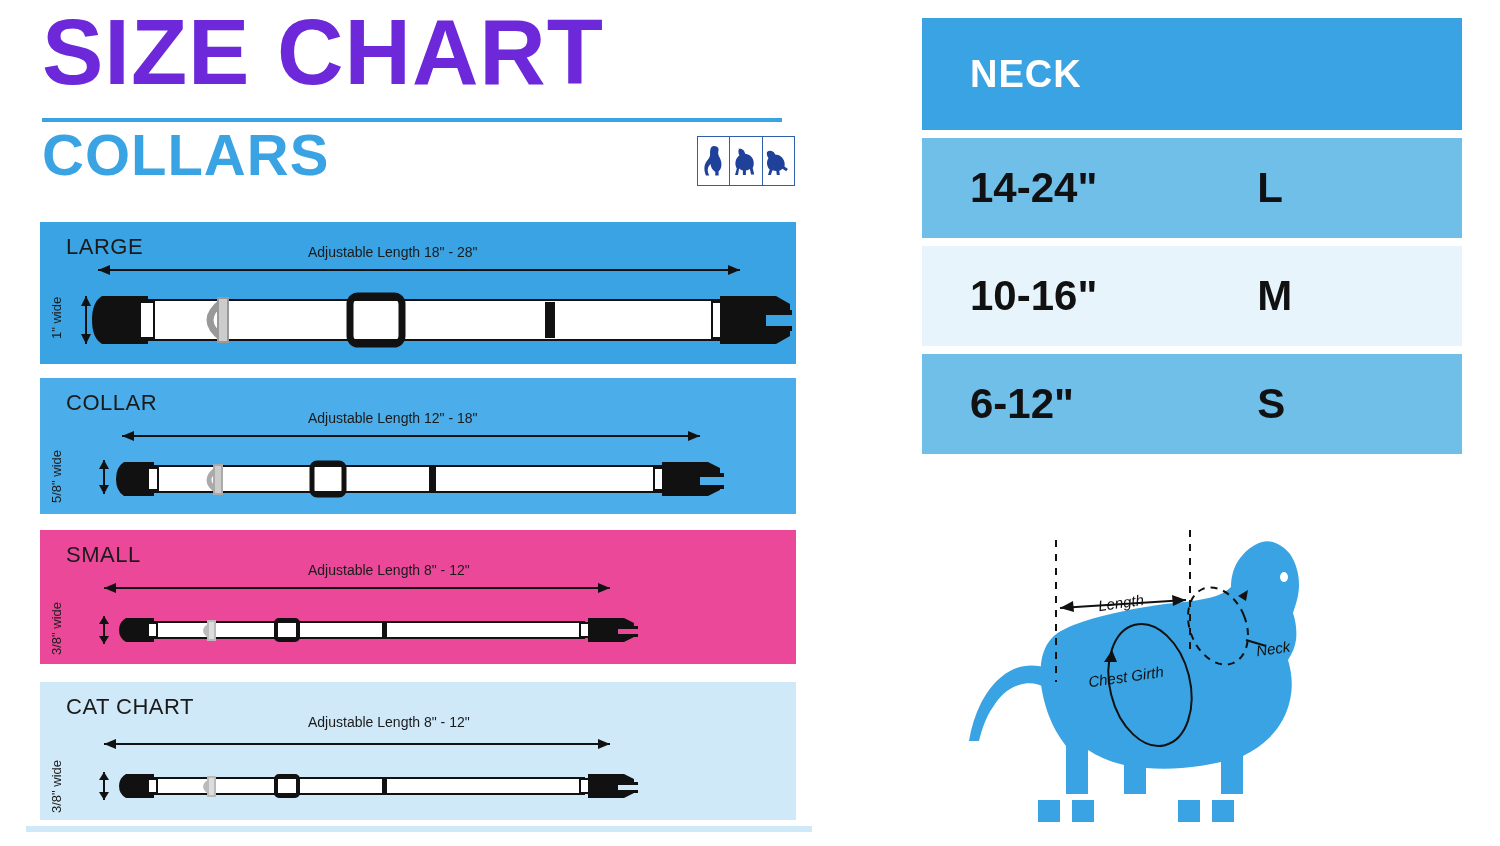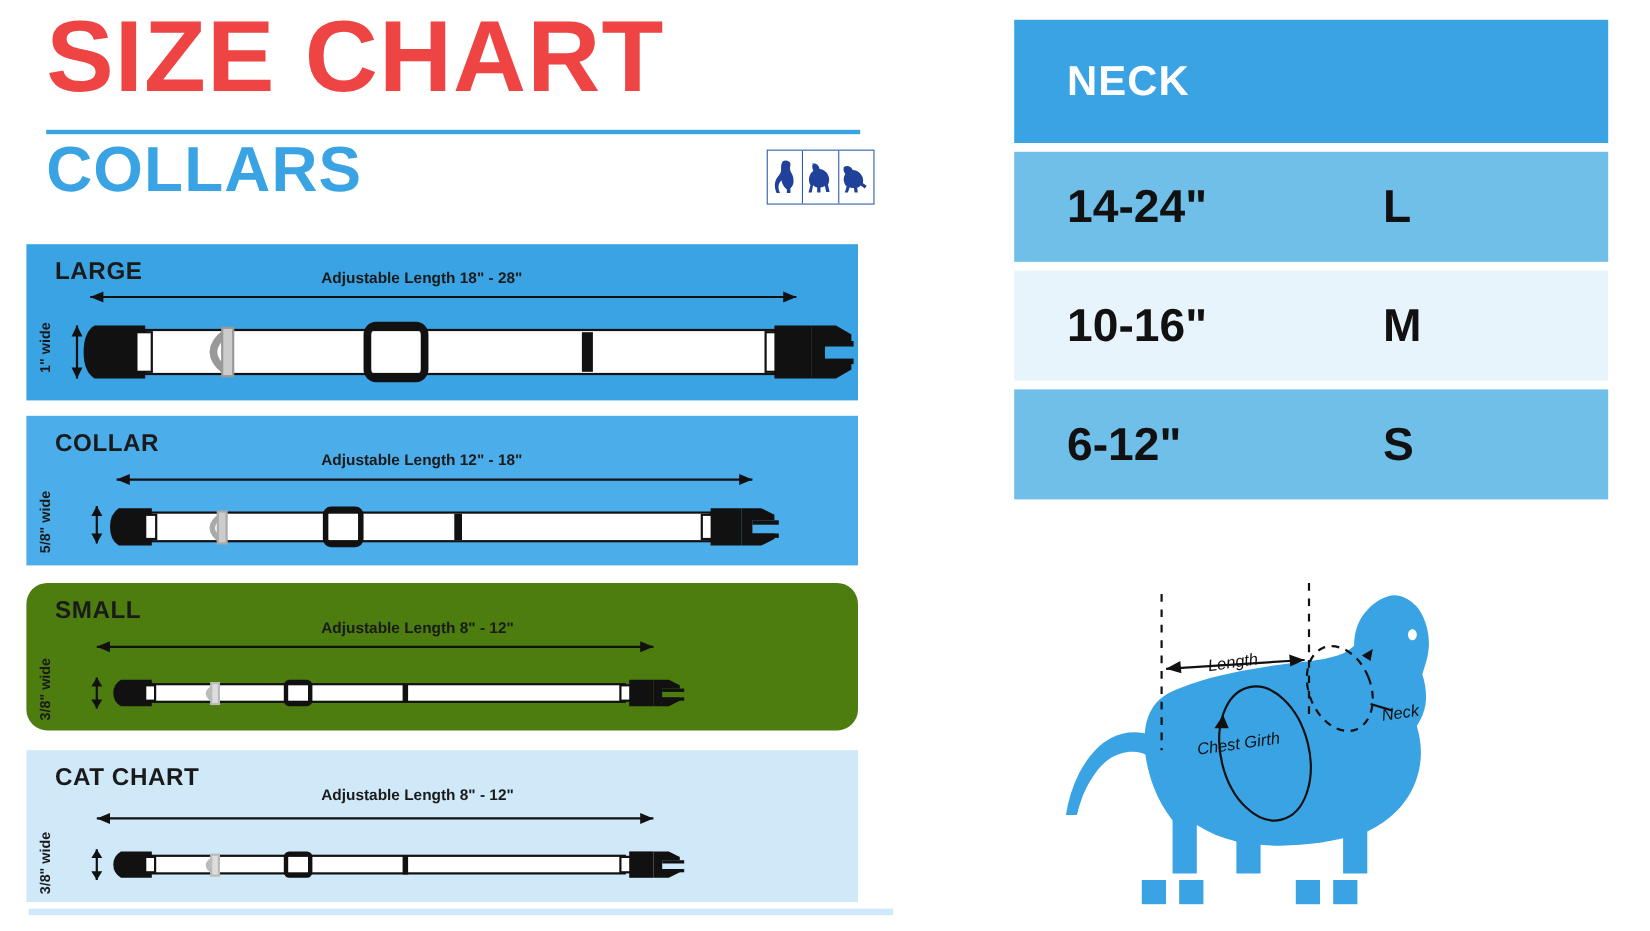--- a/index.html
+++ b/index.html
@@ -21,21 +21,21 @@
     position: absolute;
     left: 0; top: 0;
     width: 860px; height: 846px;
   }
   .title {
     position: absolute;
     left: 42px; top: 6px;
     font-size: 92px;
     font-weight: bold;
     letter-spacing: 1px;
-    color: #ef4444;
+    color: #6d28d9;
     line-height: 1;
     font-family: "Liberation Sans", sans-serif;
     white-space: nowrap;
   }
   .title-rule {
     position: absolute;
     left: 42px; top: 118px;
     width: 740px; height: 4px;
     background: #3aa3e3;
   }
@@ -63,28 +63,27 @@
     flex: 1 1 0;
     border-right: 1px solid #2f5fa8;
     position: relative;
   }
   .dog-trio .cell:last-child { border-right: none; }
   .dog-trio svg { position: absolute; left: 50%; top: 50%; transform: translate(-50%,-50%); }
 
   
   .panel {
     position: absolute;
-    left: 24px;
+    left: 40px;
     width: 756px;
     background: #3aa3e3;
-    font-weight: bold;
   }
   .panel.p-large  { top: 222px; height: 142px; background: #3aa3e3; }
   .panel.p-medium { top: 378px; height: 136px; background: #4badea; }
-  .panel.p-small  { top: 530px; height: 134px; background: #4d7c0f; border-radius: 19px; }
+  .panel.p-small  { top: 530px; height: 134px; background: #ec4899; }
   .panel.p-cat    { top: 682px; height: 138px; background: #cfe9f9; }
 
   .panel .p-label {
     position: absolute;
     left: 26px; top: 12px;
     font-size: 22px;
     color: #1a1a1a;
     letter-spacing: 0.5px;
   }
   .panel .p-width {

